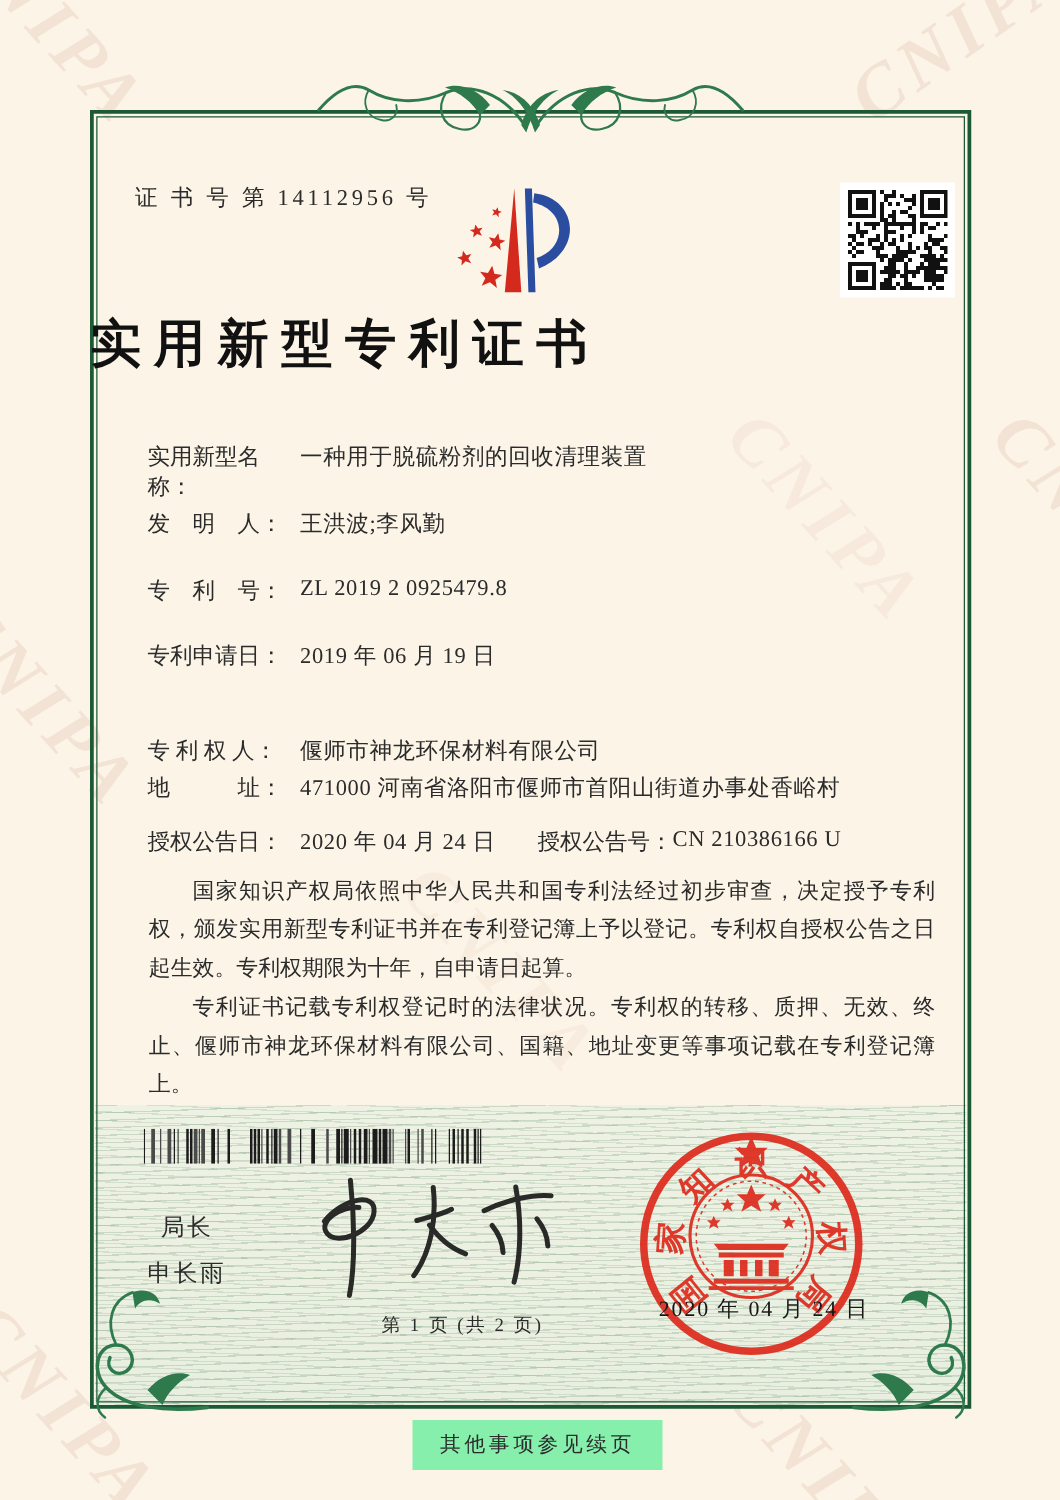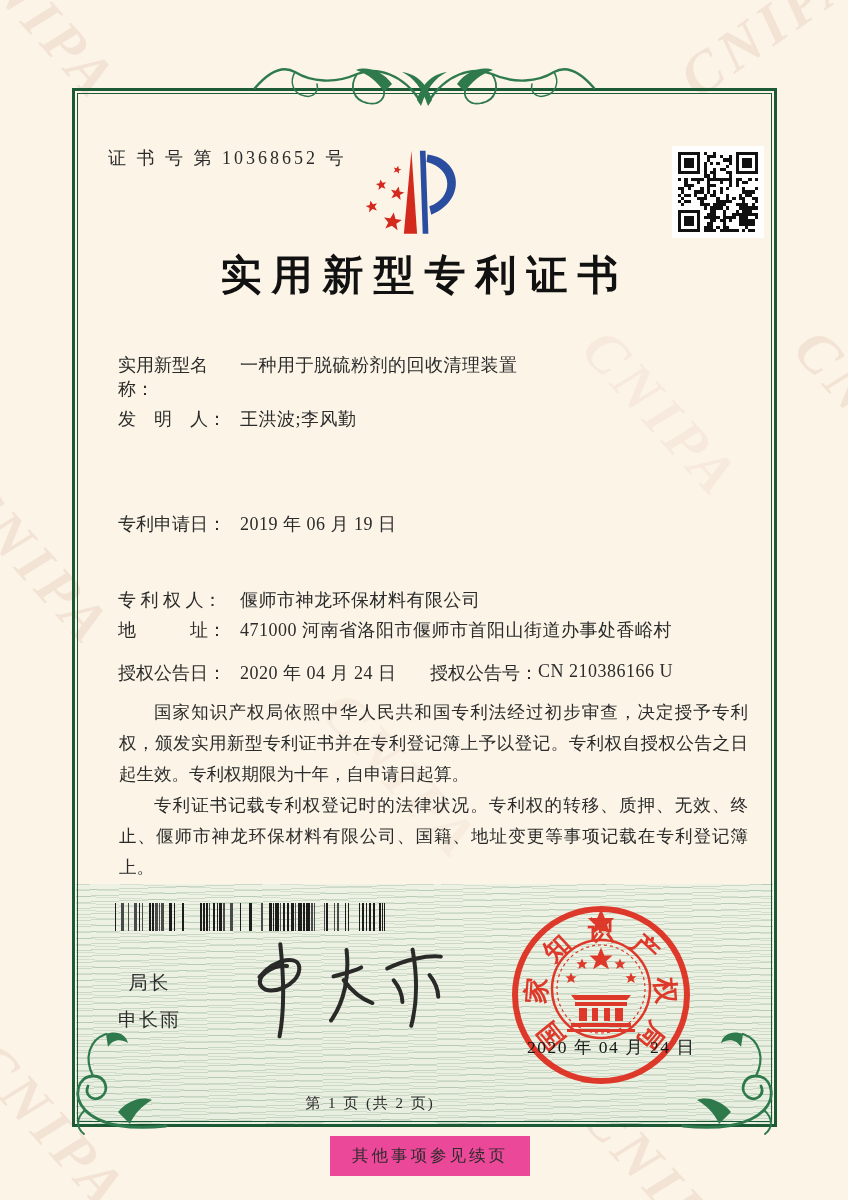--- a/index.html
+++ b/index.html
@@ -17,38 +17,38 @@
   
   .frame{position:absolute;left:72px;top:88px;width:705px;height:1039px;
          border:3px solid #1b5a34;box-sizing:border-box;z-index:2;}
   .frame::after{content:"";position:absolute;inset:2px;border:1px solid #1b5a34;}
   .orn{position:absolute;z-index:3;}
   .content{position:absolute;inset:0;z-index:4;}
   .certno{position:absolute;left:108px;top:146px;font-size:18px;letter-spacing:3px;}
   .logo{position:absolute;left:352px;top:144px;}
   .qrbox{position:absolute;left:672px;top:146px;width:92px;height:92px;background:#fff;
          display:flex;align-items:center;justify-content:center;}
-  .title{position:absolute;left:72px;top:248px;width:705px;text-align:center;
+  .title{position:absolute;left:72px;top:248px;width:705px;
          font-size:41px;font-weight:bold;letter-spacing:10px;color:#111;}
   .frow{position:absolute;left:118px;width:632px;font-size:18px;display:flex;}
   .frow .lab{width:122px;flex:none;}
   .frow .val{letter-spacing:0.5px;text-align:right;}
   .grant2{position:absolute;left:312px;top:0;display:flex;}
   .paras{position:absolute;left:119px;top:697px;width:629px;font-size:17.5px;
          line-height:31px;text-align:justify;}
   .paras p{margin:0;text-indent:2em;}
   .barcode{position:absolute;left:115px;top:903px;}
   .signer{position:absolute;left:118px;top:964px;font-size:19px;line-height:37px;letter-spacing:2px;z-index:5;text-align:center;}
   .sig{position:absolute;left:230px;top:936px;z-index:5;}
   .seal{position:absolute;left:491px;top:885px;z-index:5;opacity:.93;mix-blend-mode:multiply;}
   .sealdate{position:absolute;left:527px;top:1035px;z-index:6;font-size:17.5px;
             letter-spacing:1.5px;color:#171717;}
-  .pagenum{position:absolute;left:72px;top:1094px;width:596px;text-align:center;
+  .pagenum{position:absolute;left:72px;top:1051px;width:596px;text-align:center;
            font-size:15px;letter-spacing:2px;z-index:5;}
-  .contbox{position:absolute;left:330px;top:1136px;z-index:5;background:#ec4899;
+  .contbox{position:absolute;left:330px;top:1136px;z-index:5;background:#86efac;
            padding:9px 22px;font-size:16.5px;letter-spacing:3px;}
 </style>
 </head>
 <body>
 
 <div class="page">
 
   <div class="wm" style="left:-62px;top:-18px;transform:rotate(48deg);">CNIPA</div>
   <div class="wm" style="left:668px;top:-8px;transform:rotate(-35deg);">CNIPA</div>
   <div class="wm" style="left:560px;top:380px;transform:rotate(48deg);opacity:.55;">CNIPA</div>
@@ -94,21 +94,21 @@
       <path d="M108,100 C74,104 42,100 27,84 C14,70 20,50 35,50 C48,50 52,65 43,71 C35,76 26,69 30,60"></path>
       <path d="M35,50 C26,32 31,14 48,8" stroke-width="2.2"></path>
       <path d="M48,8 C58,4 68,8 70,17 C62,12 54,14 50,21 Z" fill="#2f7a4c" stroke="none"></path>
       <path d="M60,86 C70,74 84,70 94,74 C84,80 76,88 72,98 Z" fill="#2f7a4c" stroke="none"></path>
       <path d="M27,84 C18,92 18,102 26,108" stroke-width="2"></path>
     </g>
   </svg>
 
   <div class="content">
 
-    <div class="certno">证 书 号 第 10368652 号</div>
+    <div class="certno">证 书 号 第 14112956 号</div>
 
     <svg class="logo" width="132" height="104" viewBox="0 0 140 110">
       <defs>
         <path id="st" d="M0,-10 L2.9,-3.1 10,-3.1 4.5,1.9 6.9,9 0,4.8 -6.9,9 -4.5,1.9 -10,-3.1 -2.9,-3.1 Z"></path>
       </defs>
       <g fill="#d42a1e">
         <use href="#st" transform="translate(48,27) scale(0.42) rotate(14)"></use>
         <use href="#st" transform="translate(31,43) scale(0.55) rotate(-10)"></use>
         <use href="#st" transform="translate(48,52) scale(0.72) rotate(12)"></use>
         <use href="#st" transform="translate(21,66) scale(0.62) rotate(-14)"></use>
@@ -350,20 +350,24 @@
     <div class="title">实用新型专利证书</div>
 
     <div class="frow" style="top:353px;">
       <span class="lab">实用新型名称：</span>
       <span class="val">一种用于脱硫粉剂的回收清理装置</span>
     </div>
     <div class="frow" style="top:407px;">
       <span class="lab">发　明　人：</span>
       <span class="val">王洪波;李风勤</span>
     </div>
+    <div class="frow" style="top:460px;">
+      <span class="lab">专　利　号：</span>
+      <span class="val">ZL 2019 2 0925479.8</span>
+    </div>
     <div class="frow" style="top:512px;">
       <span class="lab">专利申请日：</span>
       <span class="val">2019 年 06 月 19 日</span>
     </div>
     <div class="frow" style="top:544px;margin-top:44px;">
       <span class="lab">专 利 权 人：</span>
       <span class="val">偃师市神龙环保材料有限公司</span>
     </div>
     <div class="frow" style="top:618px;">
       <span class="lab">地　　　址：</span>

